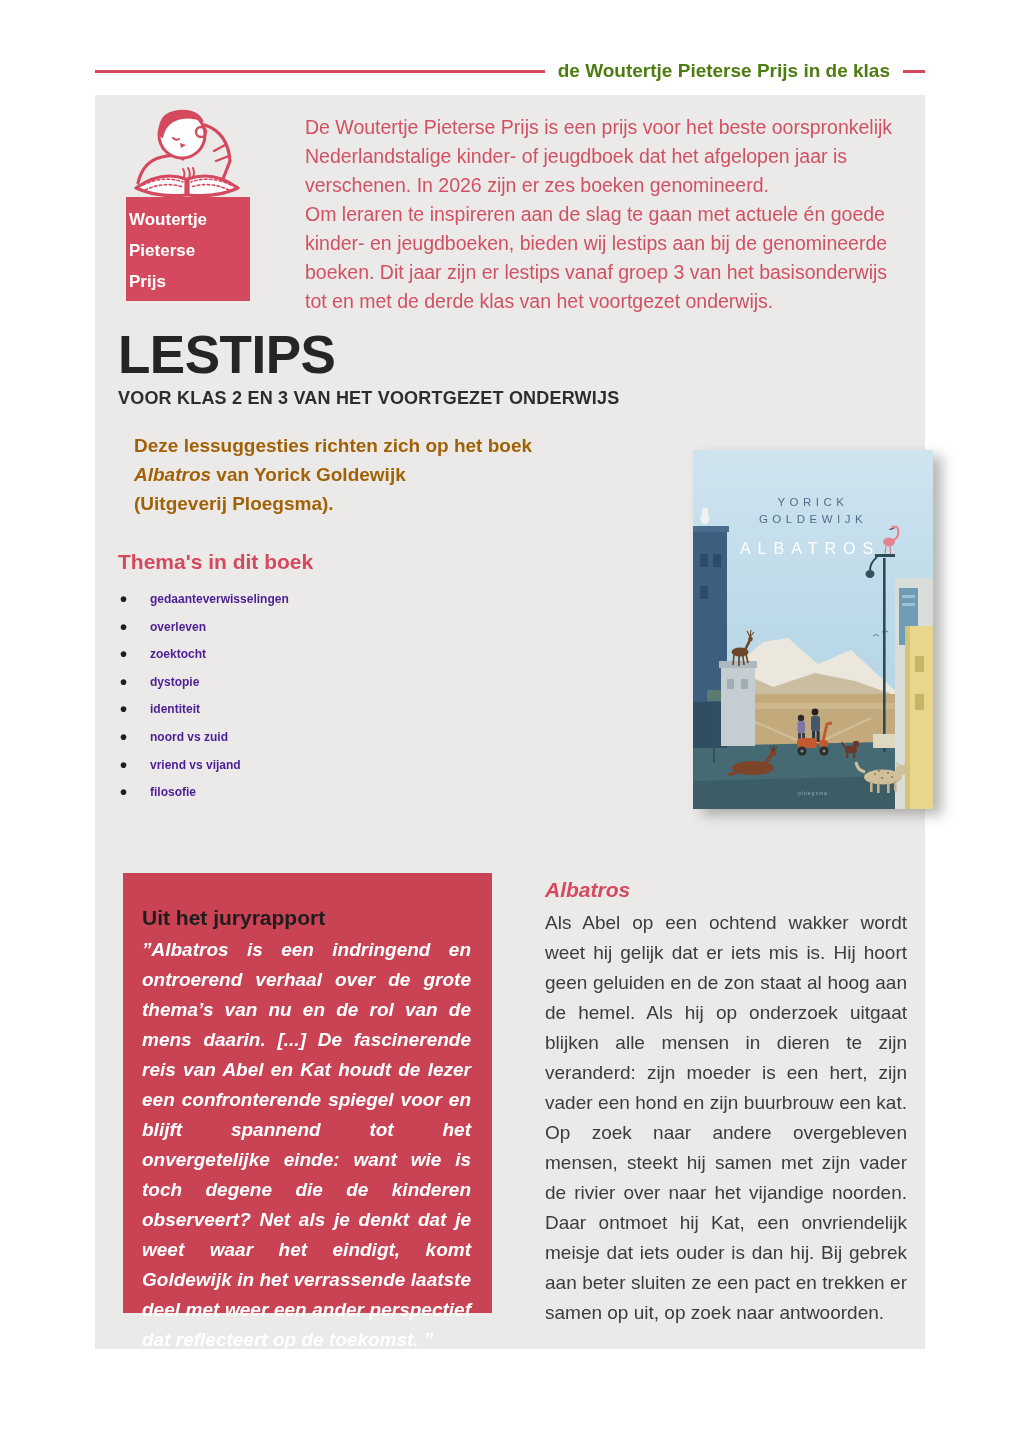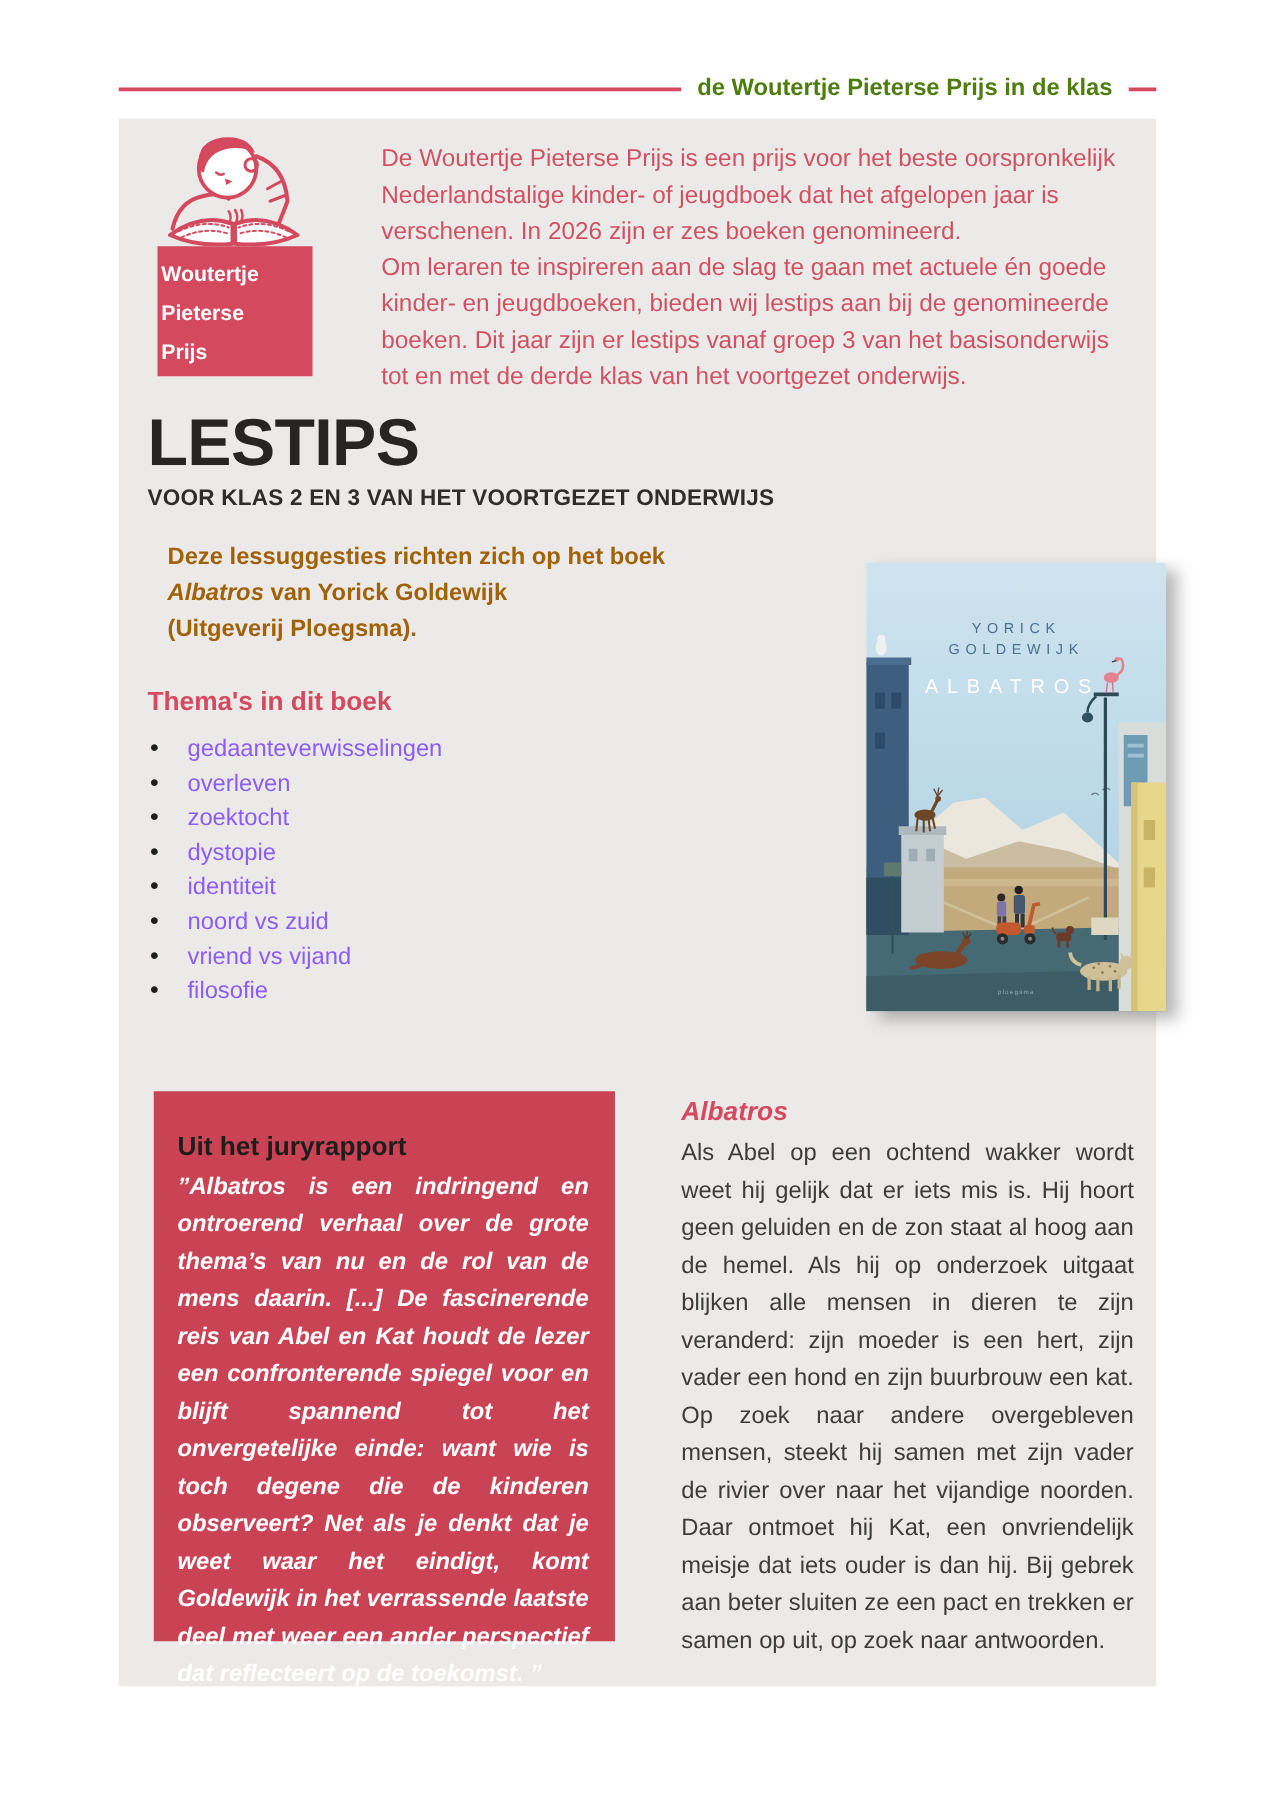--- a/index.html
+++ b/index.html
@@ -33,21 +33,21 @@
   .title-block{position:absolute;left:23px;top:232px;}
   .title-main{font-size:53px;line-height:1.05;font-weight:800;color:#262524;letter-spacing:-0.5px;margin:0;}
   .title-sub{font-size:18px;font-weight:600;color:#2e2d2b;margin-top:5px;letter-spacing:0.2px;}
   
   .focus{position:absolute;left:23px;top:336px;width:460px;
     font-size:19px;font-weight:700;line-height:29px;color:#a16207;margin-left:16px;}
   
   .themes{position:absolute;left:23px;top:455px;width:330px;}
   .themes-heading{color:#d5495e;font-size:21px;font-weight:600;margin:0 0 12px 0;}
   .themes ul{list-style:none;margin:0;padding:0;}
-  .themes li{position:relative;padding-left:32px;font-size:19px;line-height:27.6px;color:#8b5cf6;}
+  .themes li{position:relative;padding-left:32px;font-size:12px;line-height:27.6px;color:#4c1d95;font-weight:bold;}
   .themes li::before{content:"\2022";position:absolute;left:2px;color:#1e1e1e;font-size:20px;}
   
   .cover{position:absolute;left:598px;top:355px;width:240px;height:359px;
     box-shadow:9px 6px 12px rgba(96,96,96,0.45);}
   .cover svg{display:block;width:240px;height:359px;}
   
   .jury{position:absolute;left:28px;top:778px;width:369px;height:440px;background:#c94355;
     box-sizing:border-box;padding:33px 21px 0 19px;}
   .jury-heading{color:#1d1d1c;font-size:21px;font-weight:800;margin:0 0 5px 0;}
   .jury-quote{color:#ffffff;font-size:19px;font-weight:700;font-style:italic;

